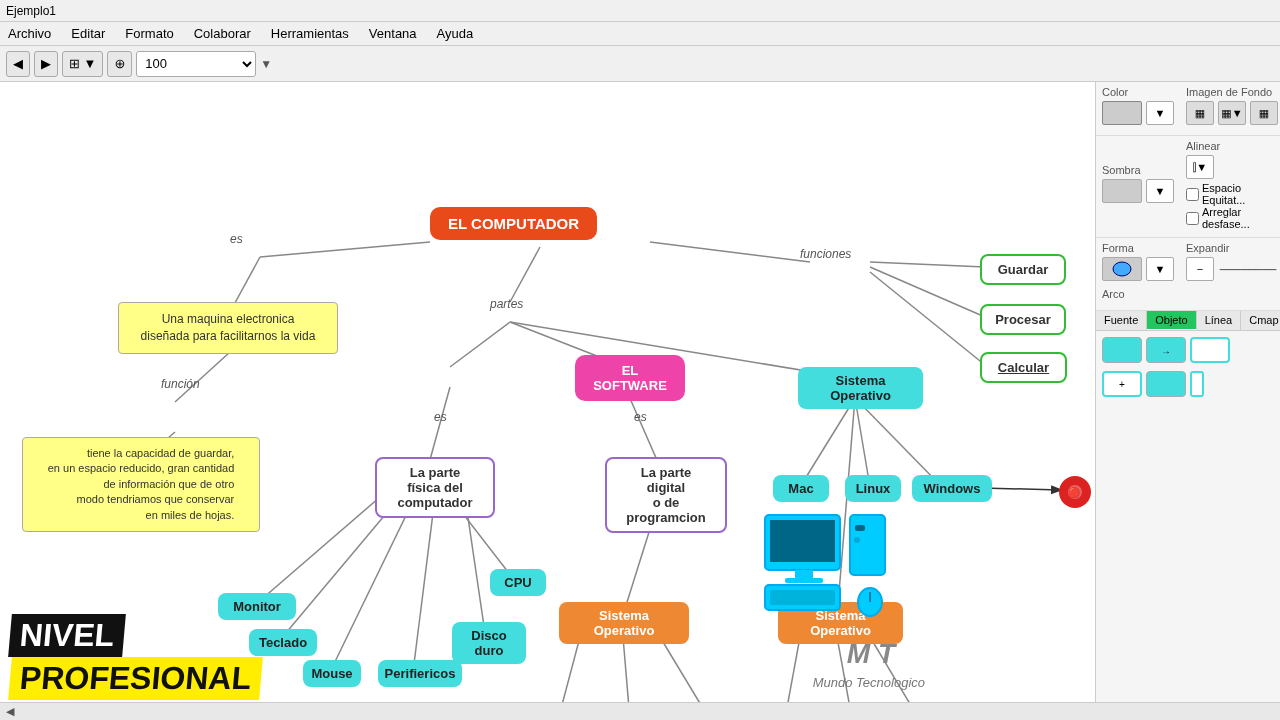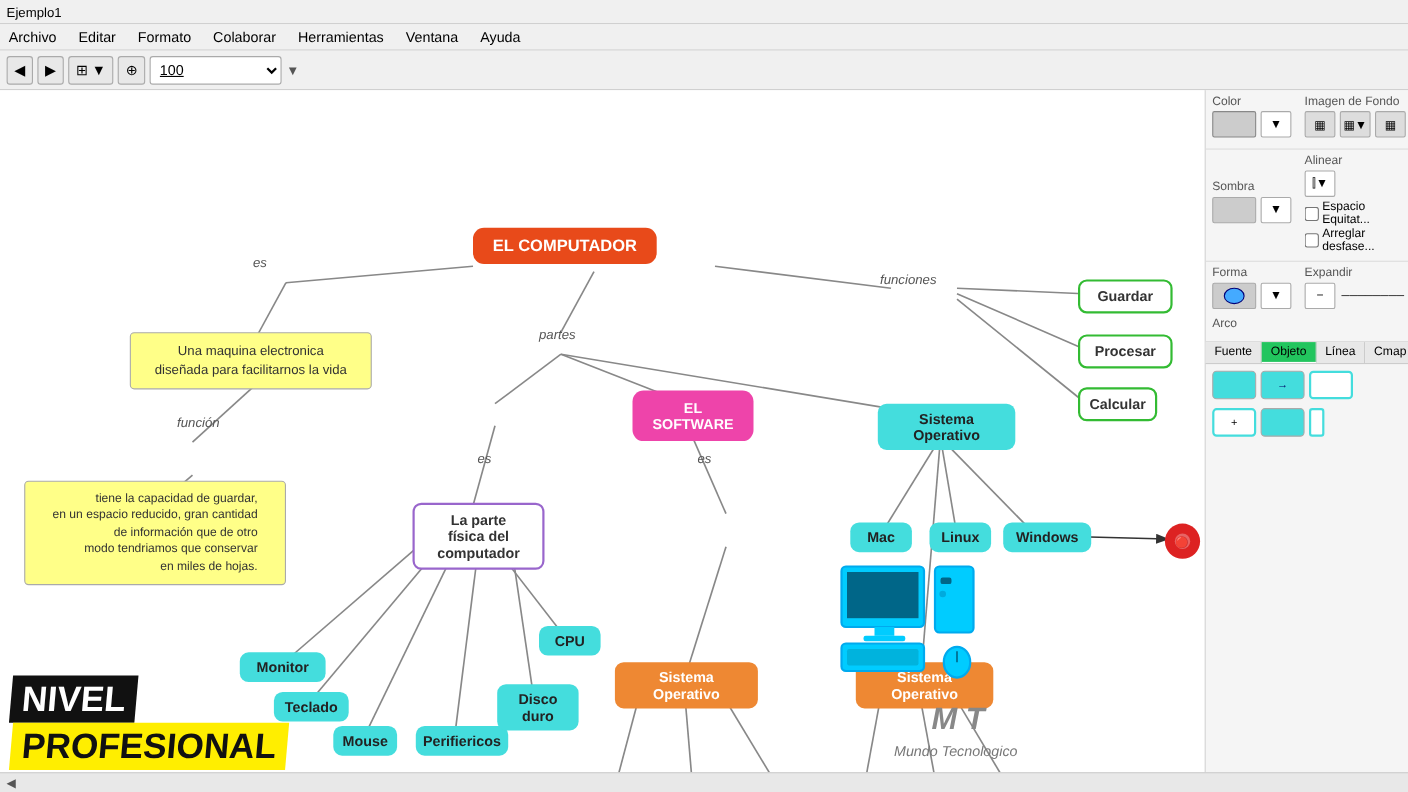--- a/index.html
+++ b/index.html
@@ -49,21 +49,20 @@
       height: 26px;
     }
     .zoom-select {
       border: 1px solid #aaa;
       border-radius: 3px;
       height: 26px;
       font-size: 13px;
       padding: 0 4px;
       background: white;
       width: 120px;
-      text-decoration: underline;
     }
 
     
     #main {
       display: flex;
       width: 1280px;
       height: calc(720px - 82px);
     }
 
     
@@ -439,38 +438,42 @@
     </div>
 
     <div class="node node-green-outline" style="left:980px; top:172px; width:86px;">
       <span>Guardar</span>
     </div>
 
     <div class="node node-green-outline" style="left:980px; top:222px; width:86px;">
       <span>Procesar</span>
     </div>
 
-    <div class="node node-green-outline" style="left:980px; top:270px; width:72px;">
+    <div class="node node-green-outline" style="left:980px; top:270px; width:87px;text-decoration:underline;">
       <span>Calcular</span>
     </div>
 
 
     <div class="node node-software" style="left:575px; top:273px; width:110px;">
       <span>EL SOFTWARE</span>
     </div>
 
     <div class="node node-cyan" style="left:798px; top:285px; width:125px;">
       <span>Sistema Operativo</span>
     </div>
 
     <div class="node node-purple-outline" style="left:375px; top:375px; width:120px;">
       <span style="white-space:pre-line;">La parte
 física del computador</span>
     </div>
 
+    <div class="node node-purple-outline" style="left:605px; top:375px; width:122px;">
+      <span style="white-space:pre-line;">La parte digital
+o de programcion</span>
+    </div>
 
     <div class="node node-cyan" style="left:773px; top:393px; width:56px;">
       <span>Mac</span>
     </div>
 
     <div class="node node-cyan" style="left:845px; top:393px; width:56px;">
       <span>Linux</span>
     </div>
 
     <div class="node node-cyan" style="left:912px; top:393px; width:80px;">

